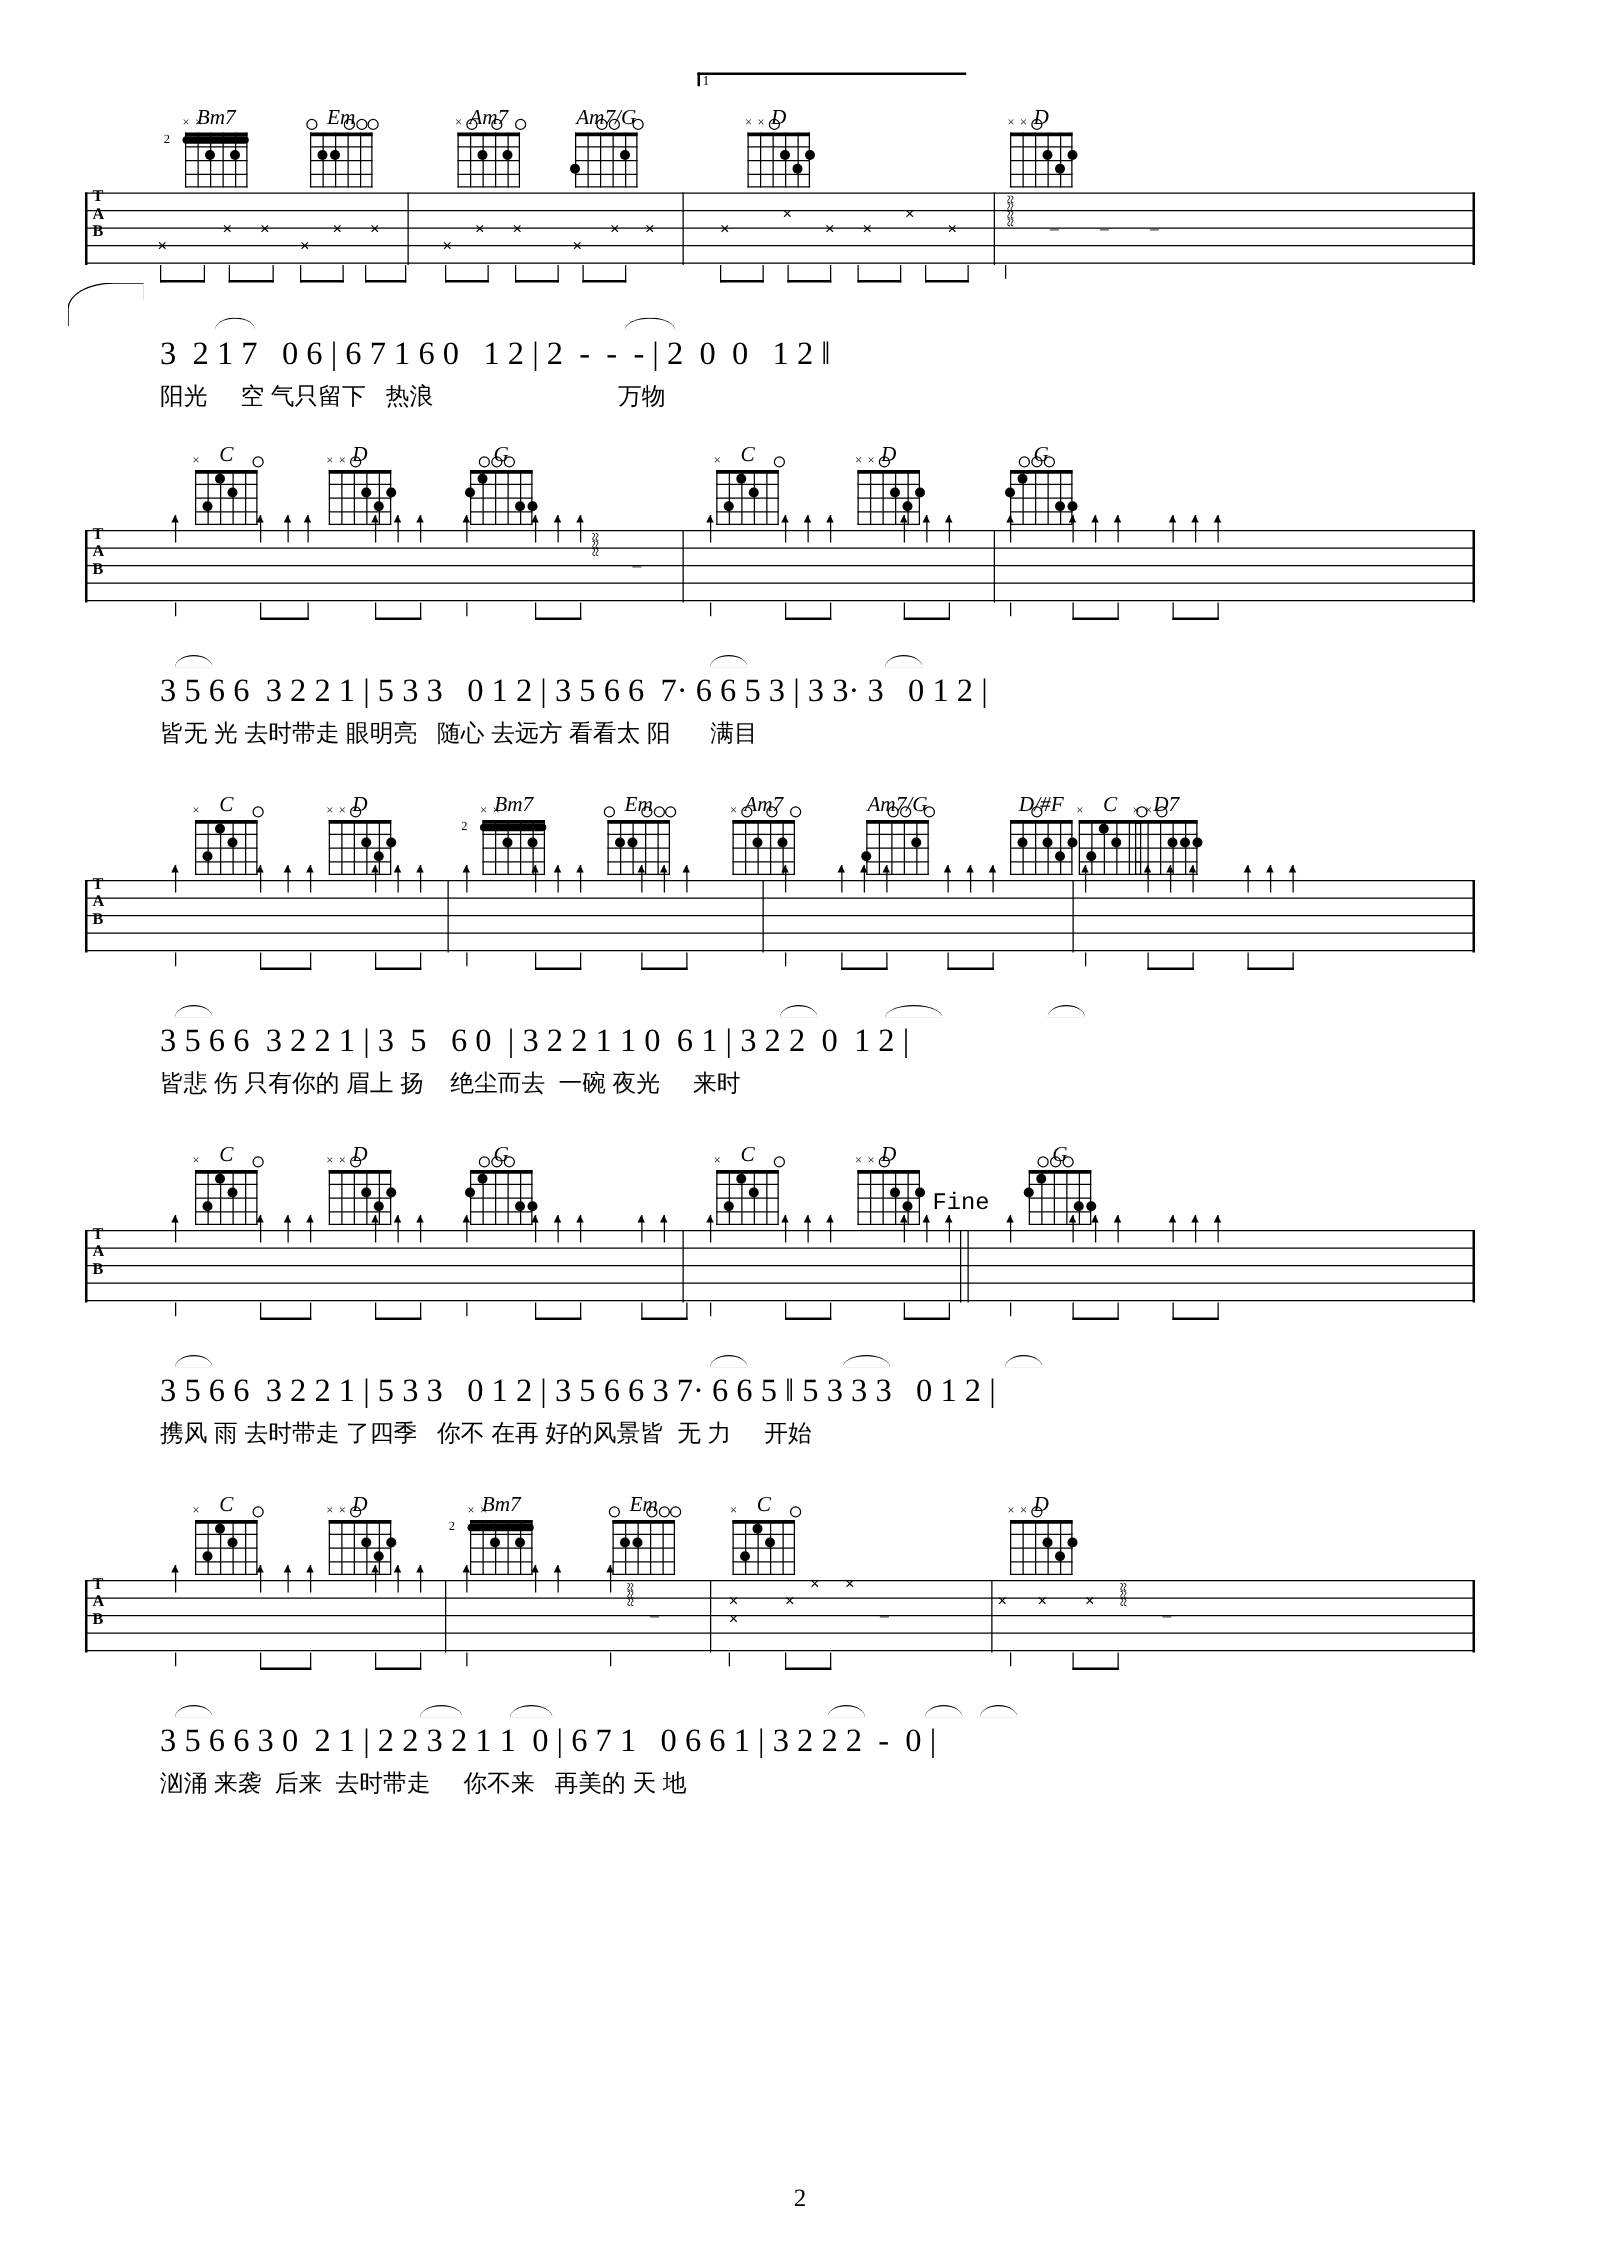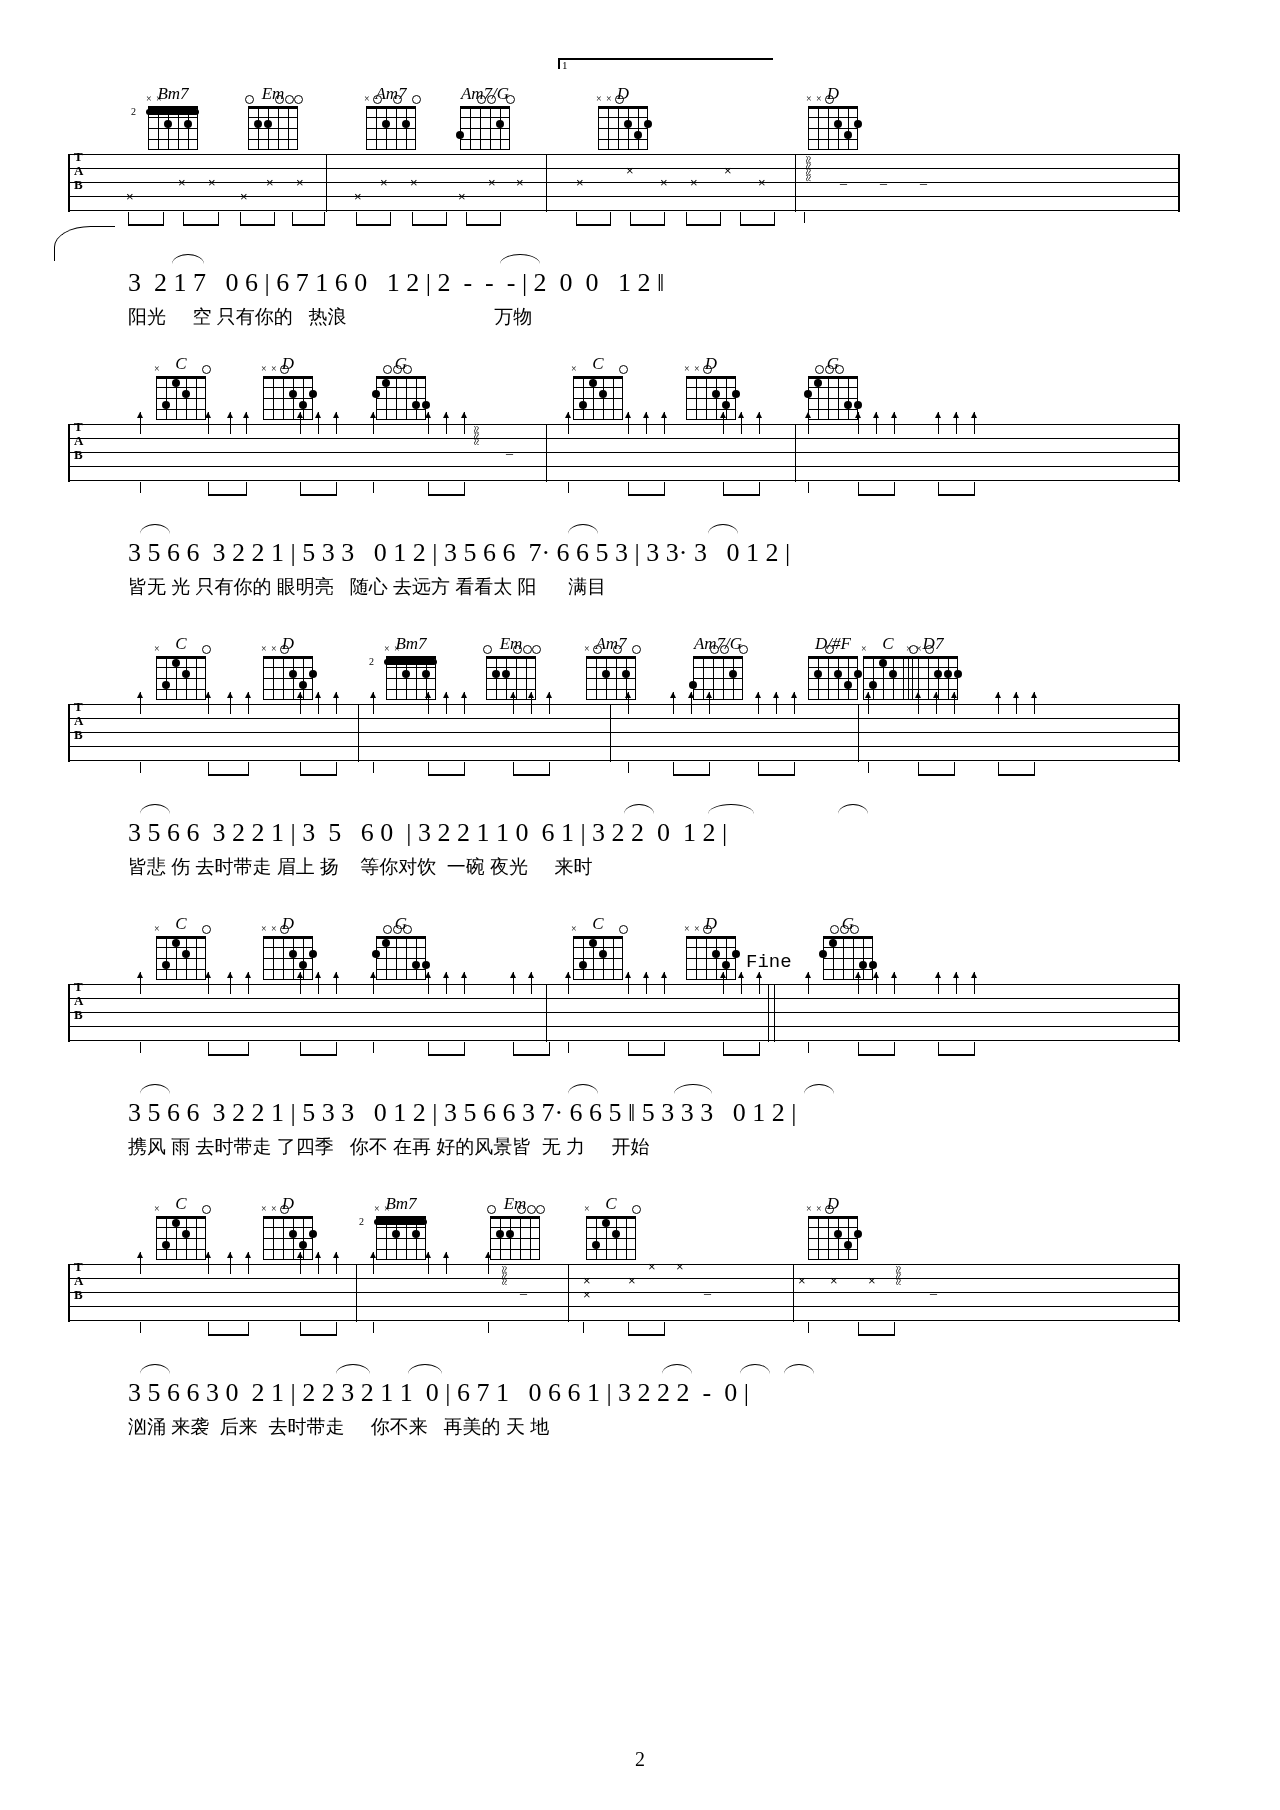--- a/index.html
+++ b/index.html
@@ -272,21 +272,21 @@
         <div class="stem" style="left:706px;top:58px"></div>
       <div class="beam" style="left:672px;top:70px;width:35px"></div>
       <div class="tick" style="left:736px;top:58px"></div>
     </div>
 
     <div class="bigslur" style="left:-14px;top:140px;"></div>
     <div class="slur" style="left:104px;top:168px;width:32px;"></div>
     <div class="slur" style="left:432px;top:168px;width:40px;"></div>
 
     <div class="numrow" style="left:60px;top:182px;">3  2 1 7   0 6 | 6 7 1 6 0   1 2 | 2  -  -  - | 2  0  0   1 2 ‖</div>
-    <div class="lyric" style="left:60px;top:218px;">阳光     空 只有你的   热浪                            万物</div>
+    <div class="lyric" style="left:60px;top:218px;">阳光     空 气只留下   热浪                            万物</div>
   </div>
 
   <div class="sys" style="top:356px;">
     <div class="chord" style="left:80px;top:0;">
       <div class="cname">C</div>
       <div class="grid">
         <div class="nut"></div>
           <div class="fretline" style="top:11px"></div>
           <div class="fretline" style="top:22px"></div>
         <div class="fretline" style="top:33px"></div>
@@ -483,21 +483,21 @@
       <div class="stem" style="left:870px;top:58px"></div>
         <div class="stem" style="left:906px;top:58px"></div>
       <div class="beam" style="left:870px;top:70px;width:37px"></div>
     </div>
 
     <div class="slur" style="left:72px;top:168px;width:30px;"></div>
     <div class="slur" style="left:500px;top:168px;width:30px;"></div>
     <div class="slur" style="left:640px;top:168px;width:30px;"></div>
 
     <div class="numrow" style="left:60px;top:182px;">3 5 6 6  3 2 2 1 | 5 3 3   0 1 2 | 3 5 6 6  7· 6 6 5 3 | 3 3· 3   0 1 2 |</div>
-    <div class="lyric" style="left:60px;top:218px;">皆无 光 只有你的 眼明亮   随心 去远方 看看太 阳      满目</div>
+    <div class="lyric" style="left:60px;top:218px;">皆无 光 去时带走 眼明亮   随心 去远方 看看太 阳      满目</div>
   </div>
 
   <div class="sys" style="top:636px;">
     <div class="chord" style="left:80px;top:0;">
       <div class="cname">C</div>
       <div class="grid">
         <div class="nut"></div>
           <div class="fretline" style="top:11px"></div>
           <div class="fretline" style="top:22px"></div>
         <div class="fretline" style="top:33px"></div>
@@ -762,21 +762,21 @@
         <div class="stem" style="left:966px;top:58px"></div>
       <div class="beam" style="left:930px;top:70px;width:37px"></div>
     </div>
 
     <div class="slur" style="left:72px;top:168px;width:30px;"></div>
     <div class="slur" style="left:556px;top:168px;width:30px;"></div>
     <div class="slur" style="left:640px;top:168px;width:46px;"></div>
     <div class="slur" style="left:770px;top:168px;width:30px;"></div>
 
     <div class="numrow" style="left:60px;top:182px;">3 5 6 6  3 2 2 1 | 3  5   6 0  | 3 2 2 1 1 0  6 1 | 3 2 2  0  1 2 |</div>
-    <div class="lyric" style="left:60px;top:218px;">皆悲 伤 去时带走 眉上 扬    等你对饮  一碗 夜光     来时</div>
+    <div class="lyric" style="left:60px;top:218px;">皆悲 伤 只有你的 眉上 扬    绝尘而去  一碗 夜光     来时</div>
   </div>
 
   <div class="sys" style="top:916px;">
     <div class="chord" style="left:80px;top:0;">
       <div class="cname">C</div>
       <div class="grid">
         <div class="nut"></div>
           <div class="fretline" style="top:11px"></div>
           <div class="fretline" style="top:22px"></div>
         <div class="fretline" style="top:33px"></div>

